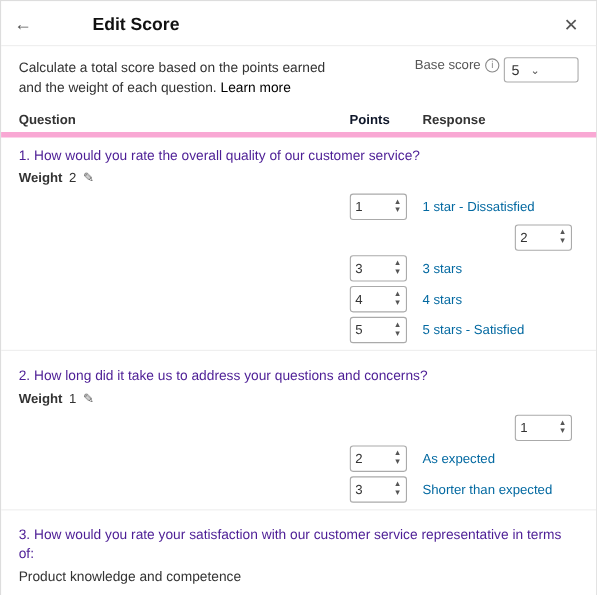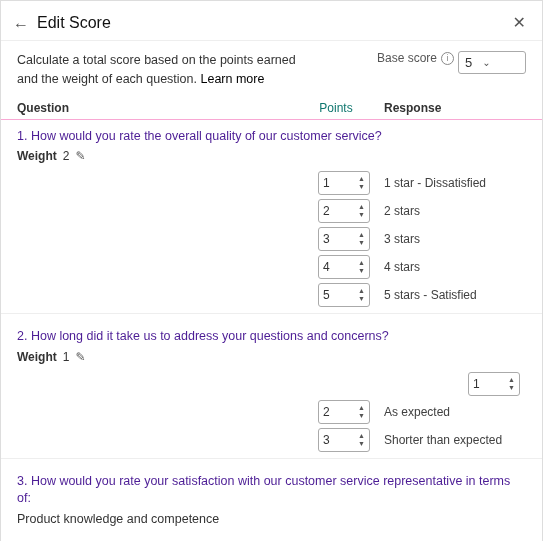--- a/index.html
+++ b/index.html
@@ -32,22 +32,23 @@
       align-items: center;
       gap: 8px;
     }
     .back-icon {
       cursor: pointer;
       font-size: 16px;
       color: #555;
     }
     .header-title {
       font-size: 16px;
-      font-weight: 400;
+      font-weight: 700;
       color: #111;
+      margin-left: 47px;
     }
     .close-icon {
       cursor: pointer;
       font-size: 16px;
       color: #555;
     }
     .subheader {
       display: flex;
       align-items: flex-start;
       justify-content: space-between;
@@ -101,33 +102,33 @@
       gap: 10px;
       font-size: 13px;
     }
     .chevron-down {
       font-size: 10px;
       color: #555;
     }
     .table-header {
       display: flex;
       padding: 4px 16px;
-      border-bottom: 1px solid #f9a8d4;
+      border-bottom: 5px solid #f9a8d4;
     }
     .col-question {
       flex: 1;
       font-size: 12px;
       font-weight: 600;
       color: #333;
     }
     .col-points {
       width: 80px;
       font-size: 12px;
-      font-weight: 400;
-      color: #0f766e;
+      font-weight: 700;
+      color: #0f172a;
       text-align: center;
     }
     .col-response {
       width: 150px;
       font-size: 12px;
       font-weight: 600;
       color: #333;
       padding-left: 8px;
     }
     .content {
@@ -198,21 +199,21 @@
     }
     .spinner-btn {
       font-size: 7px;
       color: #555;
       cursor: pointer;
       line-height: 1.1;
     }
     .response-text {
       width: 150px;
       font-size: 12px;
-      color: #404040;
+      color: #0369a1;
       padding-left: 8px;
     }
     .separator {
       border: none;
       border-top: 1px solid #eee;
       margin: 6px 0;
     }
     .sub-question-label {
       font-size: 12.5px;
       color: #333;
@@ -281,21 +282,20 @@
       </div>
       <div class="score-row">
         <div class="score-spacer"></div>
         <div class="points-input">
           <span class="points-input-val">2</span>
           <div class="spinner">
             <span class="spinner-btn">▲</span>
             <span class="spinner-btn">▼</span>
           </div>
         </div>
-        <div class="response-text">2 stars</div>
       </div>
       <div class="score-row">
         <div class="score-spacer"></div>
         <div class="points-input">
           <span class="points-input-val">3</span>
           <div class="spinner">
             <span class="spinner-btn">▲</span>
             <span class="spinner-btn">▼</span>
           </div>
         </div>

